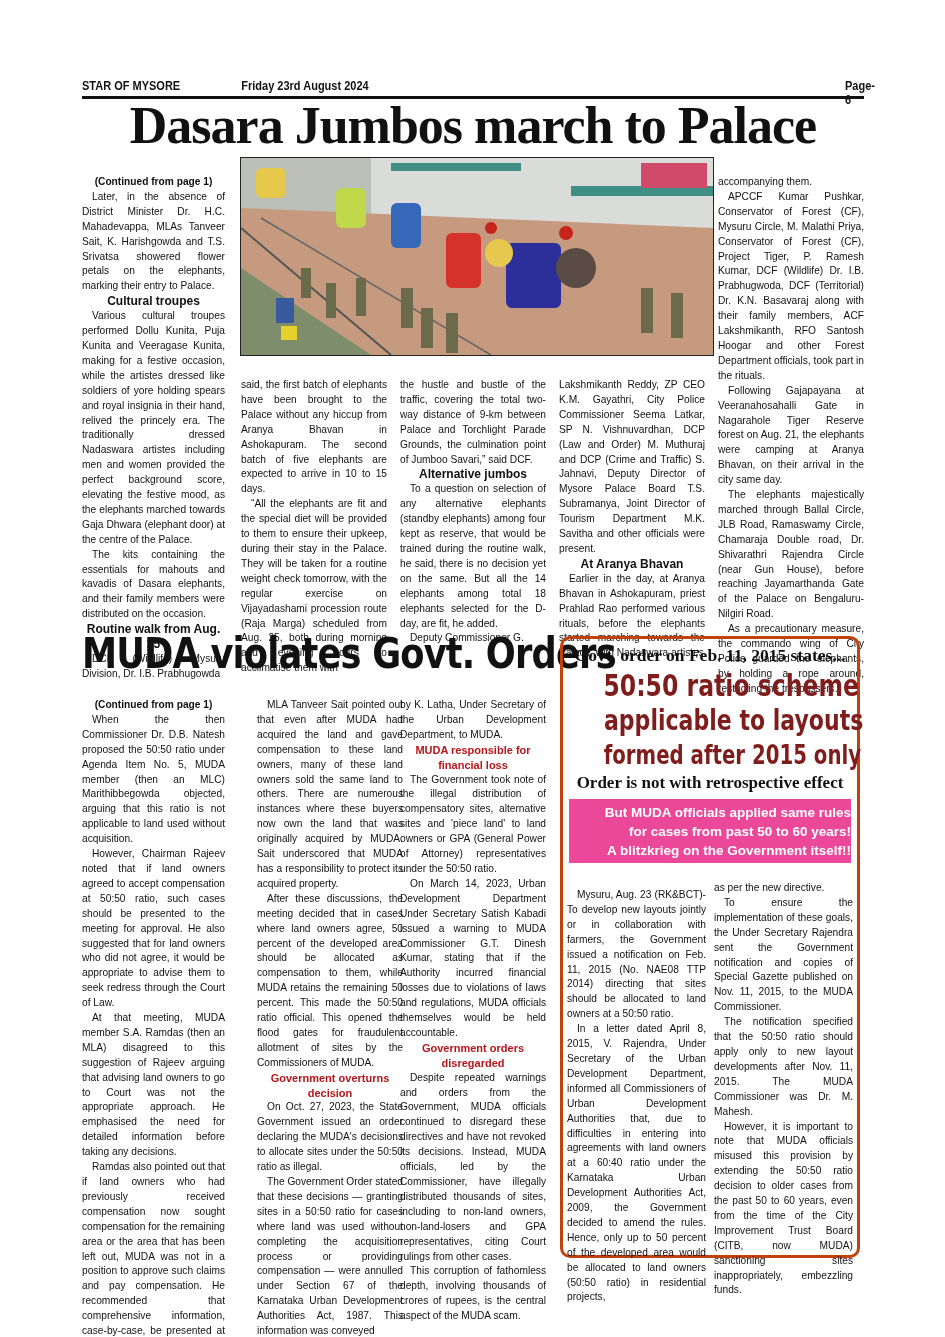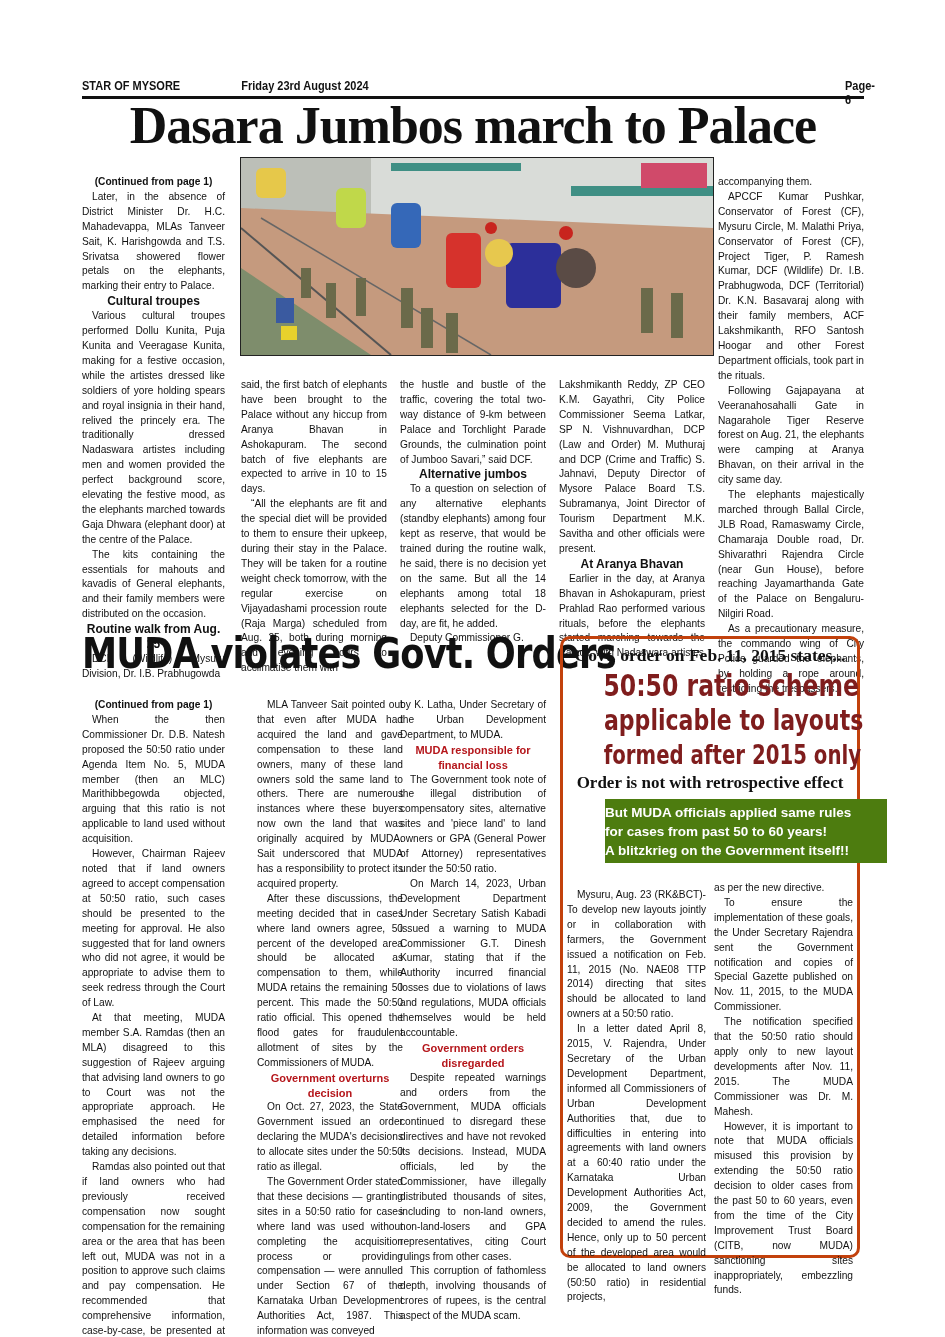--- a/index.html
+++ b/index.html
@@ -15,40 +15,40 @@
   .col .sub-red{text-align:center;font-weight:bold;font-size:11px;color:#b5161b;text-indent:0;}
   .col b{font-weight:normal;}
   .photo{position:absolute;left:240px;top:157px;width:472px;height:197px;border:1px solid #222;overflow:hidden;
     background:linear-gradient(180deg,#c9d3cf 0%,#b7c4be 30%,#c3a792 45%,#b58c72 70%,#8e7a6a 100%);}
   .headline2{position:absolute;left:82px;top:630px;width:462px;font-family:"DejaVu Sans",sans-serif;font-weight:bold;font-size:42px;line-height:48px;white-space:nowrap;transform:scaleX(.84);transform-origin:left;letter-spacing:-1px;}
   .box{position:absolute;left:560px;top:636px;width:300px;height:622px;border:3px solid #c2410c;border-radius:10px;box-sizing:border-box;}
   .box-top{position:absolute;left:0;top:6px;width:100%;text-align:center;font-family:"Liberation Serif",serif;font-size:17.5px;font-weight:bold;white-space:nowrap;}
   .box-red{position:absolute;left:0;width:100%;text-align:left;font-family:"DejaVu Sans",sans-serif;font-weight:bold;color:#7f1d1d;white-space:nowrap;}
   .box-red span{display:inline-block;transform:scaleX(.76);}
   .box-sub{position:absolute;left:0;top:134px;width:100%;text-align:center;font-family:"Liberation Serif",serif;font-size:17px;font-weight:bold;white-space:nowrap;}
-  .box-black{position:absolute;left:6px;top:160px;width:282px;height:60px;background:#4d7c0f;color:#fff;font-weight:bold;font-size:13.5px;line-height:19px;text-align:left;padding-top:4px;margin-left:36px;}
+  .box-black{position:absolute;left:6px;top:160px;width:282px;height:60px;background:#ec4899;color:#fff;font-weight:bold;font-size:13.5px;line-height:19px;text-align:right;padding-top:4px;}
 </style>
 </head>
 <body>
 
 <div class="hdr">
   <span style="left:0">STAR OF MYSORE</span>
   <span style="left:181px">Friday 23rd August 2024</span>
   <span style="left:867px">Page-6</span>
 </div>
 <div class="hdr-rule"></div>
 
 <div class="headline1">Dasara Jumbos march to Palace</div>
 
 <div class="col" style="left:82px;top:155px;width:143px;">
   <p class="cont">(Continued from page 1)</p>
   <p>Later, in the absence of District Minister Dr. H.C. Mahadevappa, MLAs Tanveer Sait, K. Harishgowda and T.S. Srivatsa showered flower petals on the elephants, marking their entry to Palace.</p>
   <p class="sub">Cultural troupes</p>
   <p>Various cultural troupes performed Dollu Kunita, Puja Kunita and Veeragase Kunita, making for a festive occasion, while the artistes dressed like soldiers of yore holding spears and royal insignia in their hand, relived the princely era. The traditionally dressed Nadaswara artistes including men and women provided the perfect background score, elevating the festive mood, as the elephants marched towards Gaja Dhwara (elephant door) at the centre of the Palace.</p>
-  <p>The kits containing the essentials for mahouts and kavadis of General elephants, and their family members were distributed on the occasion.</p>
+  <p>The kits containing the essentials for mahouts and kavadis of Dasara elephants, and their family members were distributed on the occasion.</p>
   <p class="sub">Routine walk from Aug. 25</p>
   <p>DCF (Wildlife) Mysuru Division, Dr. I.B. Prabhugowda</p>
 </div>
 
 <div class="photo">
   <svg width="472" height="197" viewBox="0 0 472 197">
     <rect x="0" y="0" width="472" height="197" fill="#bcbfb8"></rect>
     <rect x="130" y="0" width="342" height="95" fill="#d9dcd8"></rect>
     <rect x="150" y="5" width="130" height="8" fill="#3f8f84"></rect>
     <rect x="330" y="28" width="142" height="10" fill="#3f8f84"></rect>

